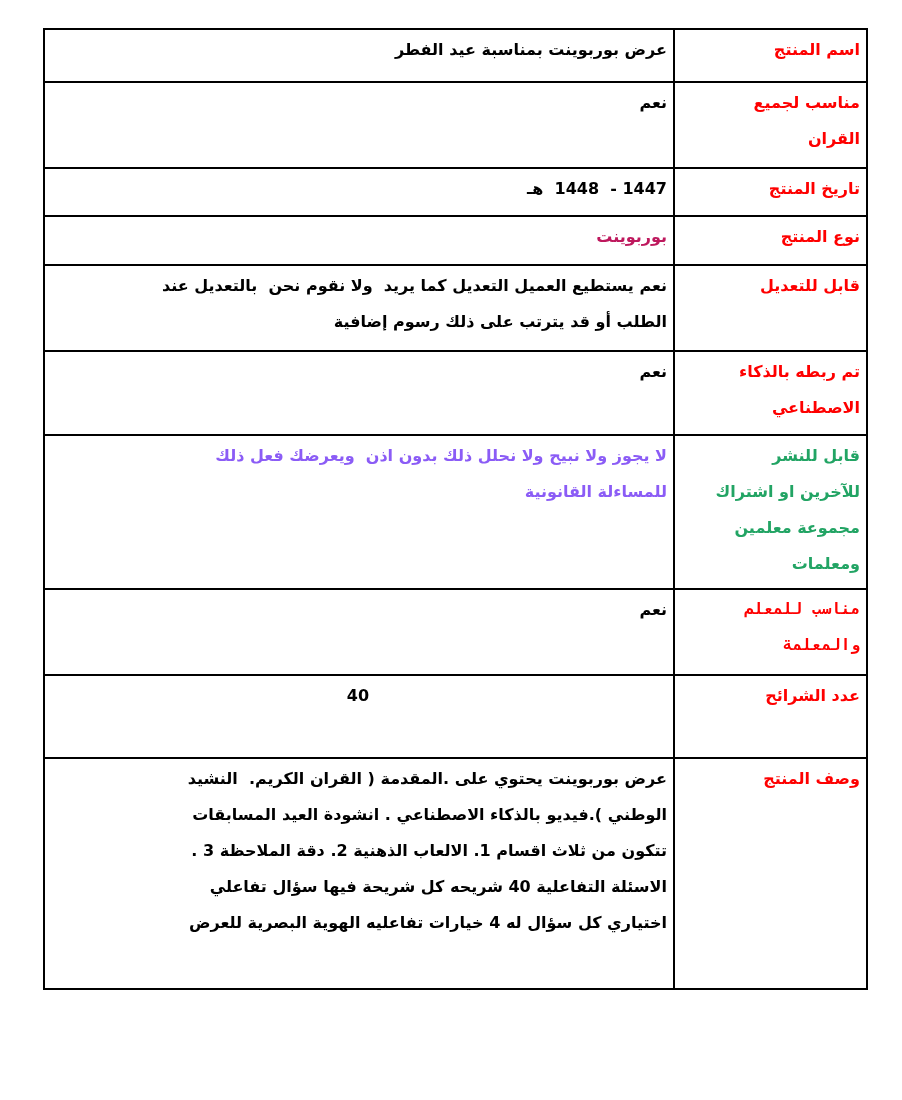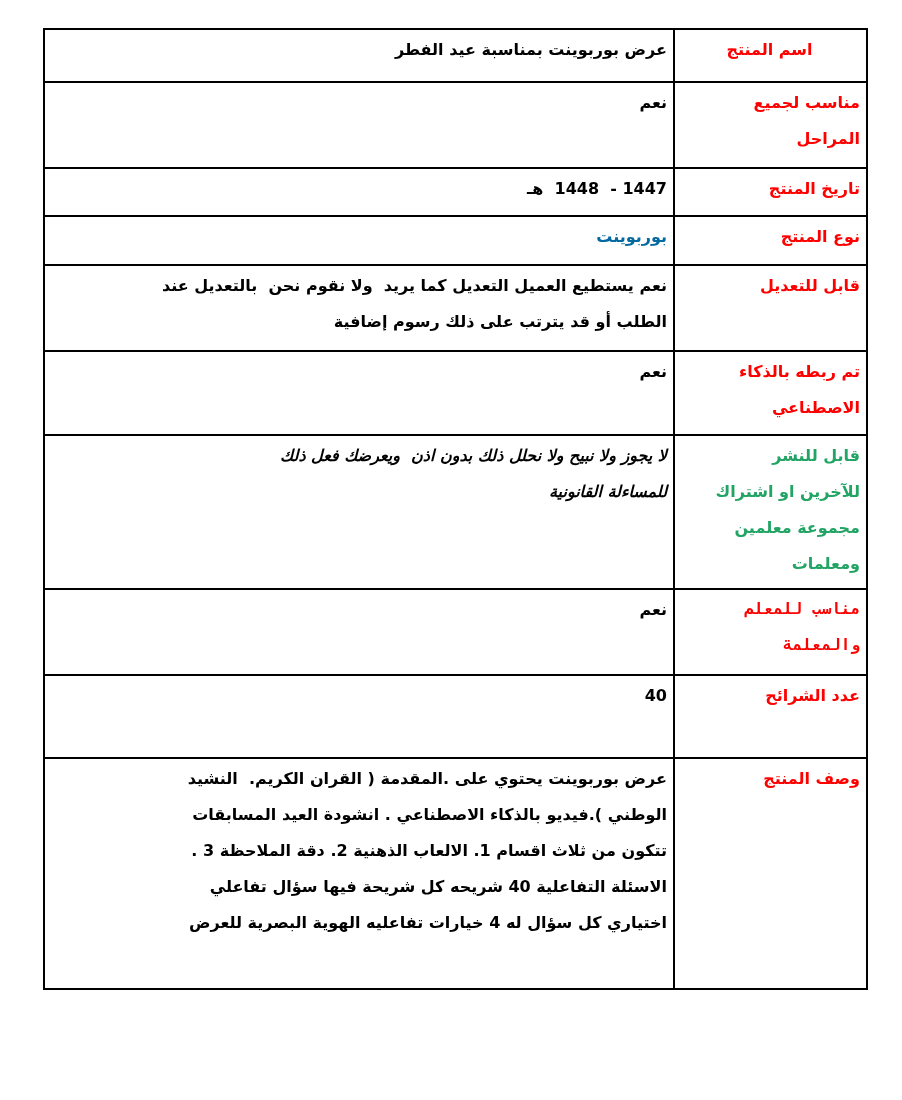--- a/index.html
+++ b/index.html
@@ -24,49 +24,49 @@
   td.value-cell{text-align:right;}
   .line{white-space:pre-wrap;direction:rtl;unicode-bidi:plaintext;}
 </style>
 </head>
 <body>
 
 <div class="page">
   <table class="product-table" dir="rtl">
     <tbody id="table-body">
         <tr>
-          <td class="label-cell" style="height: 47px; color: rgb(254, 0, 0); text-align: center;">
+          <td class="label-cell" style="height: 47px; color: rgb(254, 0, 0);">
             <div class="line">اسم المنتج</div>
           </td>
           <td class="value-cell" style="height: 47px; color: rgb(0, 0, 0);">
             <div class="line"><span>عرض بوربوينت بمناسبة عيد الفطر</span></div>
           </td>
         </tr>
         <tr>
           <td class="label-cell" style="height: 80px; color: rgb(254, 0, 0); padding-left: 9px;">
             <div class="line">مناسب لجميع</div>
-            <div class="line">المراحل</div>
+            <div class="line">القران</div>
           </td>
           <td class="value-cell" style="height: 80px; color: rgb(0, 0, 0);">
             <div class="line"><span>نعم</span></div>
           </td>
         </tr>
         <tr>
           <td class="label-cell" style="height: 42px; color: rgb(254, 0, 0);">
             <div class="line">تاريخ المنتج</div>
           </td>
           <td class="value-cell" style="height: 42px; color: rgb(0, 0, 0);">
             <div class="line"><span>1447 -  1448  هـ</span></div>
           </td>
         </tr>
         <tr>
           <td class="label-cell" style="height: 43px; color: rgb(254, 0, 0);">
             <div class="line">نوع المنتج</div>
           </td>
-          <td class="value-cell" style="height: 43px; color: #0369a1; border-radius: 22px;">
+          <td class="value-cell" style="height: 43px; color: #be185d; border-radius: 22px;">
             <div class="line"><span>بوربوينت</span></div>
           </td>
         </tr>
         <tr>
           <td class="label-cell" style="height: 80px; color: rgb(254, 0, 0); margin-left: 24px;">
             <div class="line">قابل للتعديل</div>
           </td>
           <td class="value-cell" style="height: 80px; color: rgb(0, 0, 0); margin-left: 11px;">
             <div class="line"><span>نعم يستطيع العميل التعديل كما يريد  ولا نقوم نحن  بالتعديل عند</span></div>
             <div class="line"><span>الطلب أو قد يترتب على ذلك رسوم إضافية</span></div>
@@ -81,39 +81,39 @@
             <div class="line"><span>نعم</span></div>
           </td>
         </tr>
         <tr>
           <td class="label-cell" style="height: 148px; color: rgb(34, 164, 100);">
             <div class="line">قابل للنشر</div>
             <div class="line">للآخرين او اشتراك</div>
             <div class="line">مجموعة معلمين</div>
             <div class="line">ومعلمات</div>
           </td>
-          <td class="value-cell" style="height: 148px; color: #000000; font-style: italic;">
+          <td class="value-cell" style="height: 148px; color: #8b5cf6;">
             <div class="line"><span>لا يجوز ولا نبيح ولا نحلل ذلك بدون اذن  ويعرضك فعل ذلك</span></div>
             <div class="line"><span>للمساءلة القانونية</span></div>
           </td>
         </tr>
         <tr>
           <td class="label-cell" style="height: 80px; color: rgb(254, 0, 0); font-family: Liberation Mono, monospace;">
             <div class="line">مناسب للمعلم</div>
             <div class="line">والمعلمة</div>
           </td>
           <td class="value-cell" style="height: 80px; color: rgb(0, 0, 0);">
             <div class="line"><span>نعم</span></div>
           </td>
         </tr>
         <tr>
           <td class="label-cell" style="height: 77px; color: rgb(254, 0, 0);">
             <div class="line">عدد الشرائح</div>
           </td>
-          <td class="value-cell" style="height: 77px; color: rgb(0, 0, 0);">
+          <td class="value-cell" style="height: 77px; color: rgb(0, 0, 0); text-align: center;">
             <div class="line"><span>40</span></div>
           </td>
         </tr>
         <tr>
           <td class="label-cell" style="height: 225px; color: rgb(254, 0, 0);">
             <div class="line">وصف المنتج</div>
           </td>
           <td class="value-cell" style="height: 225px; color: rgb(0, 0, 0);">
             <div class="line"><span>عرض بوربوينت يحتوي على .المقدمة ( القران الكريم.  النشيد</span></div>
             <div class="line"><span>الوطني ).فيديو بالذكاء الاصطناعي . انشودة العيد المسابقات</span></div>

